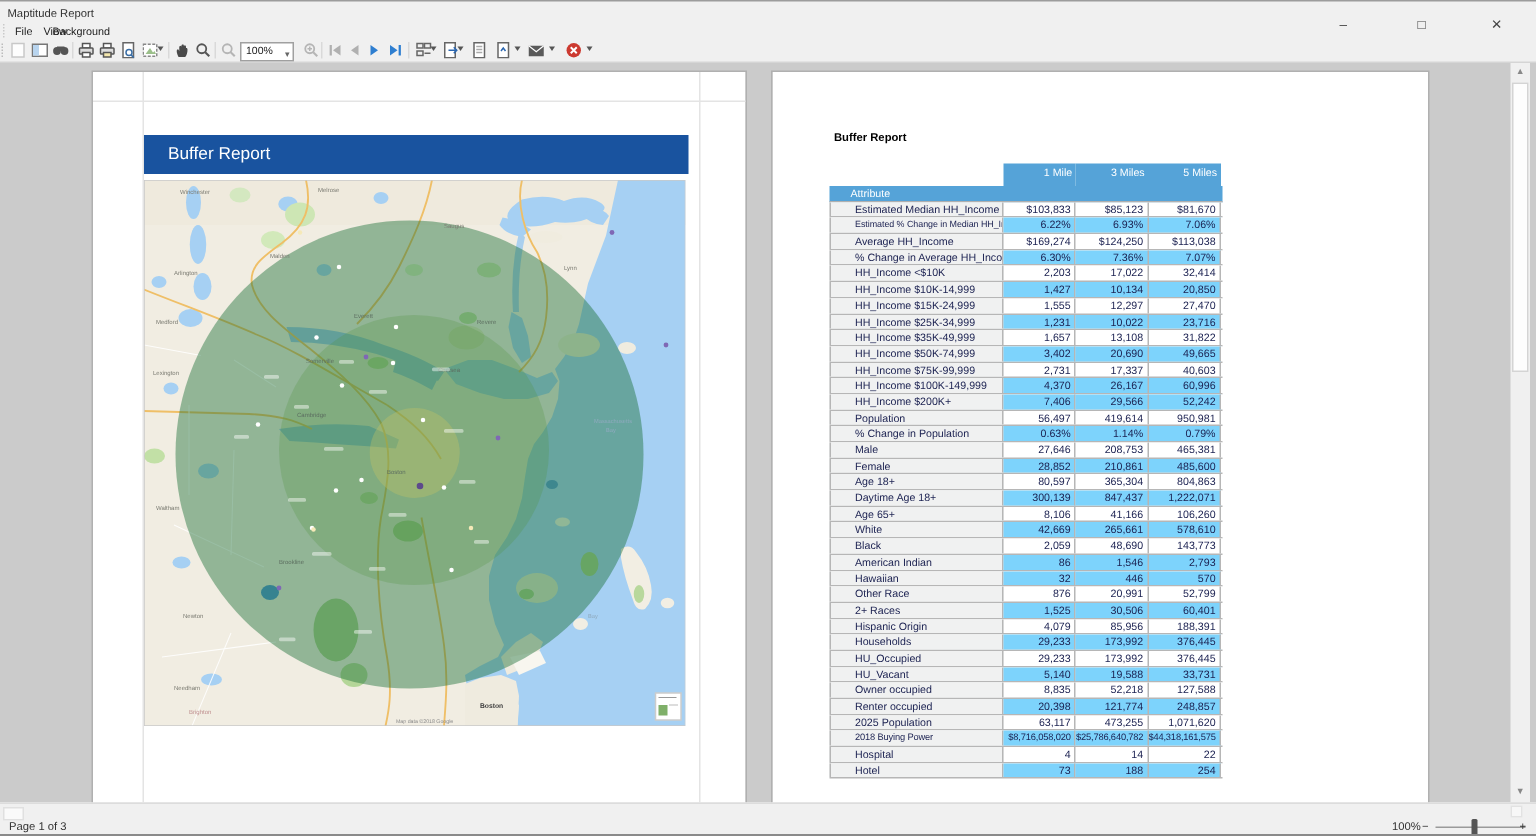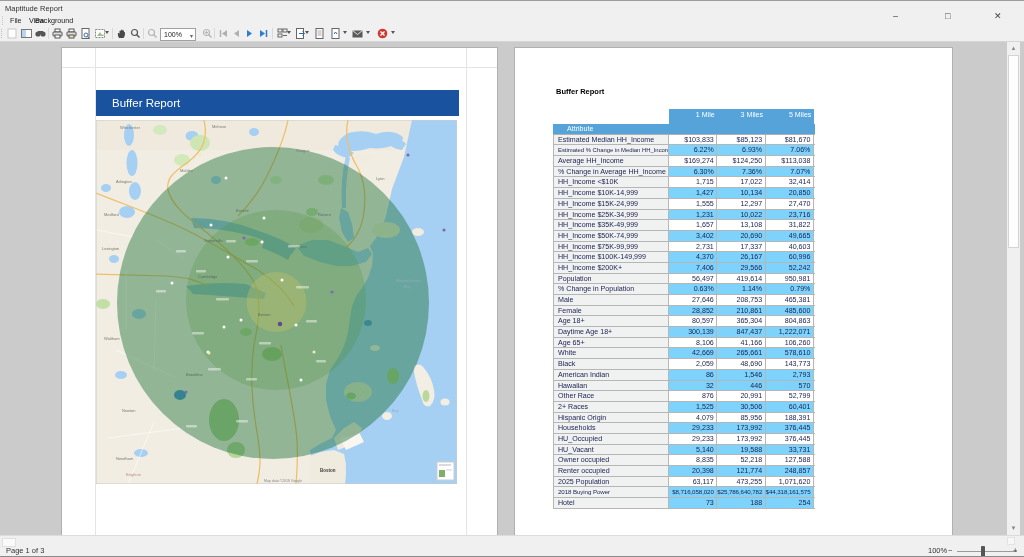--- a/index.html
+++ b/index.html
@@ -24,21 +24,21 @@
 #pageR{position:absolute;left:515px;top:6px;width:437px;height:540px;background:#fff;outline:1px solid #b0b0b0}
 .guideV{position:absolute;top:0;bottom:0;width:1px;background:#e4e4e4}
 .guideH{position:absolute;left:0;right:0;height:1px;background:#e4e4e4}
 #banner{position:absolute;left:34px;top:42px;width:363px;height:26px;background:#19539f;color:#fff;font-size:11.5px;line-height:26px;padding-left:16px}
 #map{position:absolute;left:34px;top:72px;width:361px;height:364px}
 
 #rtitle{position:absolute;left:41px;top:39px;font-size:7.5px;font-weight:bold;color:#000}
 #tbl{position:absolute;left:38px;top:61px;width:262px;font-size:7.1px;color:#1a2050}
 .tr{display:flex;height:10.7px;line-height:10.6px;background:#fff;border-bottom:1px solid #b6b6b6}
 .tr.alt .cv{background:#7dd3fc}
-.c1{width:116px;background:#f0f1f1;border-right:1px solid #b6b6b6;border-left:1px solid #b6b6b6;padding-left:4px;white-space:nowrap;overflow:hidden}
+.c1{width:116px;background:#f0f1f1;border-right:1px solid #b6b6b6;border-left:1px solid #b6b6b6;padding-left:16px;white-space:nowrap;overflow:hidden}
 .cv{width:48.3px;border-right:1px solid #b6b6b6;text-align:right;padding-right:2.5px;white-space:nowrap}
 #thead1{display:flex;height:15px}
 #thead1 .h0{width:116px}
 #thead1 .hv{width:48.3px;background:#55a3d8;color:#fff;text-align:right;padding-right:2.5px;line-height:13px;font-size:7.1px}
 #thead2{display:flex;height:10.7px;background:#55a3d8;color:#fff;line-height:10.7px;border-bottom:1px solid #b0b0b0}
 #thead2 .c1h{width:116px;padding-left:14px}
 
 #vsb{position:absolute;left:1007px;top:0;width:13px;height:493px;background:#f0f0f0}
 #vsb .thumb{position:absolute;left:1px;top:13px;width:11px;height:193px;background:#fdfdfd;border:1px solid #d4d4d4}
 #vsb .ar{position:absolute;left:0;width:13px;height:13px;font-size:6px;color:#888;text-align:center;line-height:13px}
@@ -381,21 +381,21 @@
             <div class="cv">$113,038</div>
           </div>
 <div class="tr alt">
             <div class="c1">% Change in Average HH_Income</div>
             <div class="cv">6.30%</div>
             <div class="cv">7.36%</div>
             <div class="cv">7.07%</div>
           </div>
 <div class="tr">
             <div class="c1">HH_Income &lt;$10K</div>
-            <div class="cv">1,715</div>
+            <div class="cv">2,203</div>
             <div class="cv">17,022</div>
             <div class="cv">32,414</div>
           </div>
 <div class="tr alt">
             <div class="c1">HH_Income $10K-14,999</div>
             <div class="cv">1,427</div>
             <div class="cv">10,134</div>
             <div class="cv">20,850</div>
           </div>
 <div class="tr">
@@ -558,20 +558,26 @@
             <div class="c1">2025 Population</div>
             <div class="cv">63,117</div>
             <div class="cv">473,255</div>
             <div class="cv">1,071,620</div>
           </div>
 <div class="tr alt" style="font-size:6.2px;letter-spacing:-0.1px">
             <div class="c1">2018 Buying Power</div>
             <div class="cv">$8,716,058,020</div>
             <div class="cv">$25,786,640,782</div>
             <div class="cv">$44,318,161,575</div>
+          </div>
+<div class="tr">
+            <div class="c1">Hospital</div>
+            <div class="cv">4</div>
+            <div class="cv">14</div>
+            <div class="cv">22</div>
           </div>
 <div class="tr alt">
             <div class="c1">Hotel</div>
             <div class="cv">73</div>
             <div class="cv">188</div>
             <div class="cv">254</div>
           </div>
     </div>
   </div>
   <div id="vsb">

